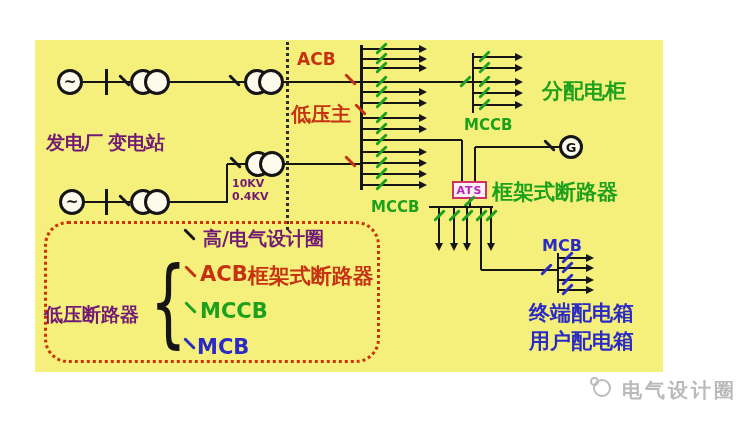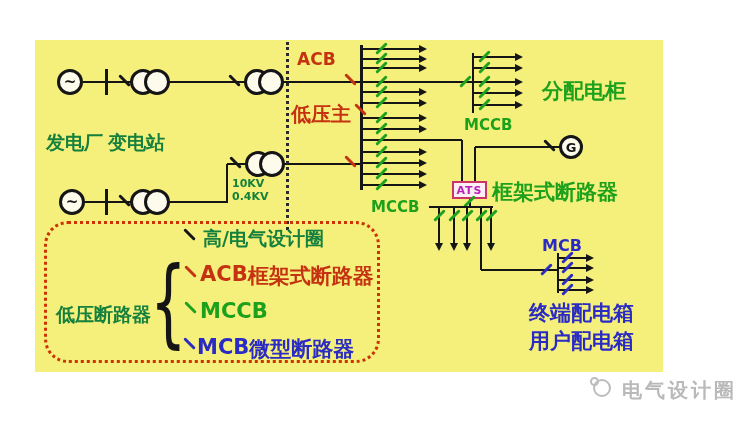--- a/index.html
+++ b/index.html
@@ -18,21 +18,21 @@
   .br{position:absolute;width:15px;height:3px;border-radius:2px;background:#151515;}
   .s45{transform:rotate(45deg);}  .sm45{transform:rotate(-45deg);}
   .g{background:#1fa01f;} .r{background:#c53211;} .b{background:#2c2cc0;} .k{background:#151515;}
   
   .circ{position:absolute;width:26px;height:26px;border:3px solid #151515;border-radius:50%;
         background:#fdfbec;box-sizing:border-box;}
   .gcirc{position:absolute;width:24px;height:24px;border:3px solid #151515;border-radius:50%;
         background:#fdfbec;box-sizing:border-box;display:flex;align-items:center;justify-content:center;
         font-weight:bold;font-size:13px;color:#151515;}
   
-  .t{position:absolute;font-weight:bold;white-space:nowrap;color:#15803d;}
+  .t{position:absolute;font-weight:bold;white-space:nowrap;color:#701a75;}
   .red{color:#c53211;} .grn{color:#1da11d;} .blu{color:#2a2ac4;}
   .f11{font-size:11px;} .f15{font-size:15px;} .f16{font-size:16px;} .f17{font-size:17px;}
   .f19{font-size:19px;} .f20{font-size:20px;} .f21{font-size:21px;}
   
   #sep{left:286px;top:42px;height:188px;width:0;border-left:3px dotted #2a2a2a;}
   
   #ats{left:452px;top:181px;width:35px;height:18px;background:#fdeef6;border:2px solid #cc3366;
        display:flex;align-items:center;justify-content:center;font-weight:bold;font-size:11px;
        color:#b822b8;letter-spacing:1px;box-sizing:border-box;}
   
@@ -203,38 +203,37 @@
     <div class="ar" style="left:586px;top:286px;"></div>
     <div class="br b sm45" style="left:560px;top:288px;"></div>
   <div class="t f16 blu" style="left:542px;top:236px;">MCB</div>
   <div class="t f21 blu" style="left:529px;top:299px;">终端配电箱</div>
   <div class="t f21 blu" style="left:529px;top:327px;">用户配电箱</div>
 
   <div class="abs" id="legend"></div>
   <div class="br k s45" style="left:182px;top:233px;"></div>
   <div class="t f19" style="left:203px;top:226px;">高/电气设计圈</div>
 
-  <div class="t f19" style="left:56px;top:302px;text-align:center;">低压断路器</div>
+  <div class="t f19" style="left:44px;top:302px;text-align:center;">低压断路器</div>
   <div class="t" id="brace">{</div>
 
   <div class="br r s45" style="left:183px;top:270px;"></div>
   <div class="lrow" style="left:200px;top:262px;">
     <span class="t red f21" style="position:static;">ACB</span>
       <span class="t red f21" style="position:static;">框架式断路器</span>
   </div>
 
   <div class="br g s45" style="left:183px;top:306px;"></div>
   <div class="lrow" style="left:200px;top:299px;">
     <span class="t grn f21" style="position:static;">MCCB</span>
   </div>
 
   <div class="br b s45" style="left:182px;top:342px;"></div>
   <div class="lrow" style="left:197px;top:335px;">
     <span class="t blu f21" style="position:static;">MCB</span>
-      <span class="t blu f21" style="position:static;">微型断路器</span>
   </div>
 
   <div class="abs" id="wm-logo">
     <div class="c1"></div>
       <div class="c2"></div>
   </div>
   <div class="t" id="wm-text">电气设计圈</div>
 </div>
 
 </body></html>

